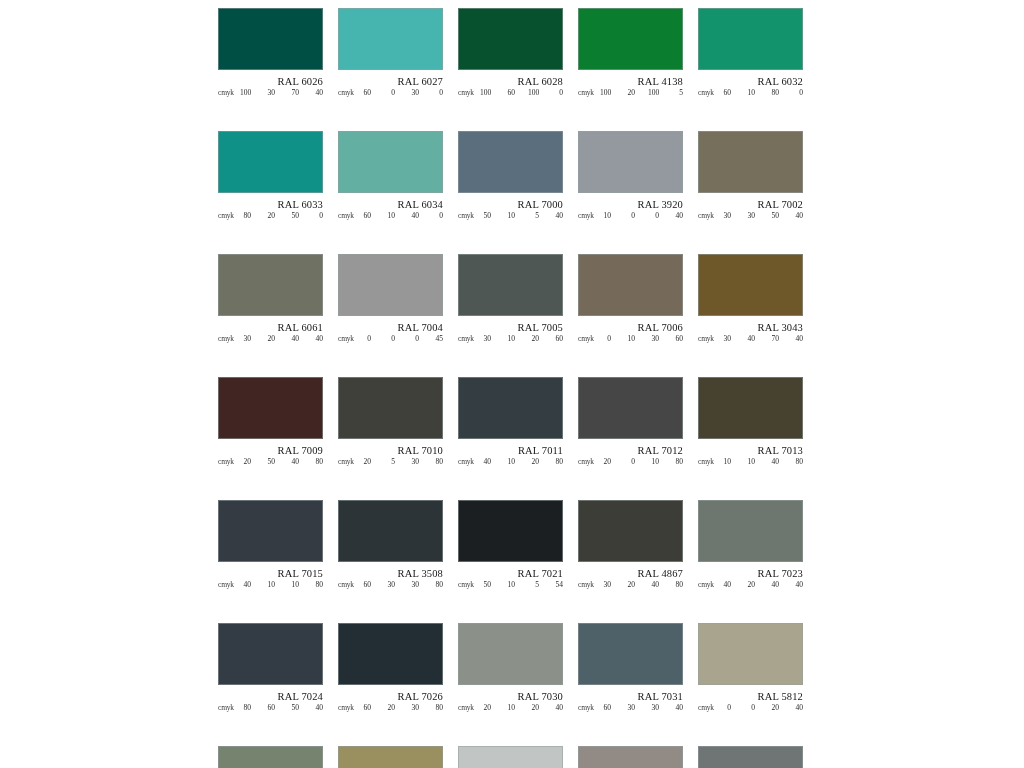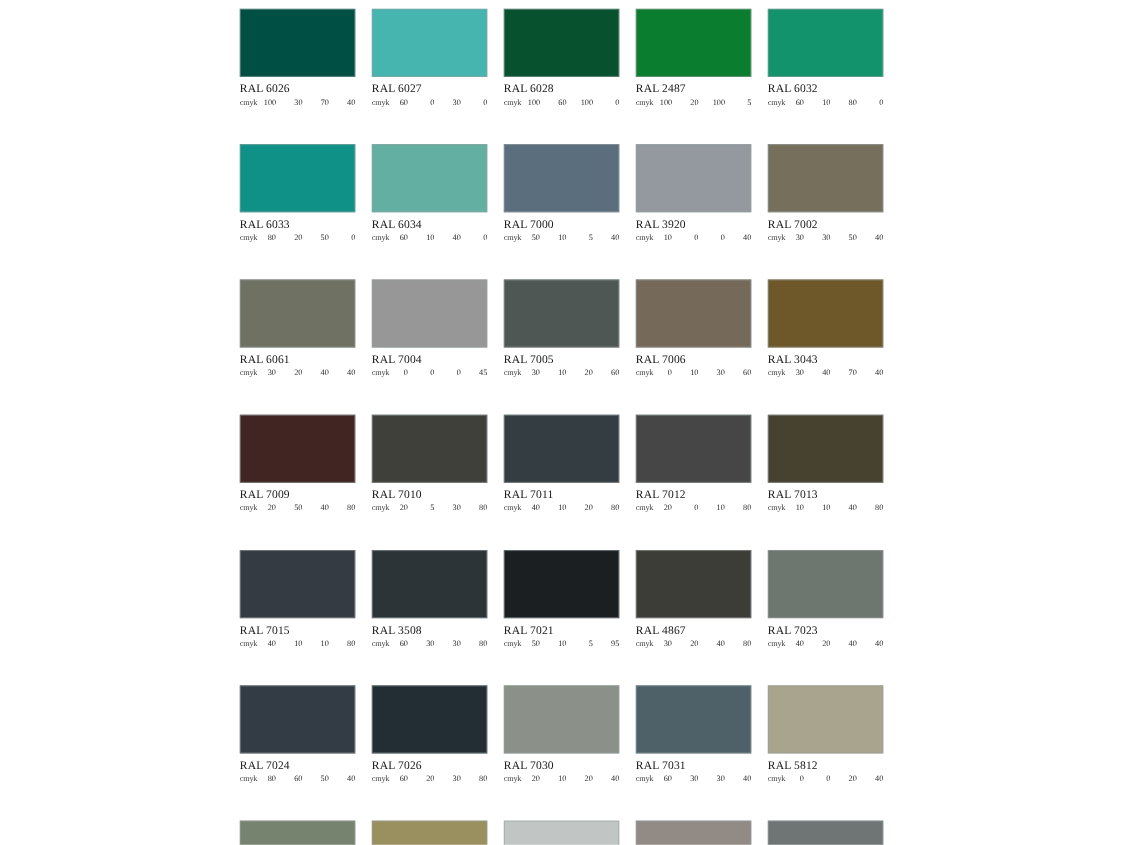--- a/index.html
+++ b/index.html
@@ -45,20 +45,21 @@
   }
 
   .swatch-name {
     font-family: "Liberation Serif", serif;
     font-size: 10.5px;
     line-height: 12px;
     color: #171717;
     margin-top: 6px;
     letter-spacing: 0.15px;
     white-space: nowrap;
+    text-align: right;
   }
 
   .swatch-values {
     display: flex;
     align-items: flex-end;
     margin-top: 0;
     width: 105px;
     font-family: "Liberation Serif", serif;
     font-size: 7.5px;
     line-height: 10px;
@@ -124,21 +125,21 @@
           <span class="cmyk-nums">
             <span>100</span>
             <span>60</span>
             <span>100</span>
             <span>0</span>
           </span>
         </div>
       </div>
       <div class="swatch-cell">
         <div class="swatch-chip" style="background-color: rgb(10, 125, 46);"></div>
-        <div class="swatch-name">RAL 2487</div>
+        <div class="swatch-name">RAL 4138</div>
         <div class="swatch-values">
           <span class="cmyk-label">cmyk</span>
           <span class="cmyk-nums">
             <span>100</span>
             <span>20</span>
             <span>100</span>
             <span>5</span>
           </span>
         </div>
       </div>
@@ -378,21 +379,21 @@
       </div>
       <div class="swatch-cell">
         <div class="swatch-chip" style="background-color: rgb(27, 31, 34);"></div>
         <div class="swatch-name">RAL 7021</div>
         <div class="swatch-values">
           <span class="cmyk-label">cmyk</span>
           <span class="cmyk-nums">
             <span>50</span>
             <span>10</span>
             <span>5</span>
-            <span>95</span>
+            <span>54</span>
           </span>
         </div>
       </div>
       <div class="swatch-cell">
         <div class="swatch-chip" style="background-color: rgb(60, 61, 54);"></div>
         <div class="swatch-name">RAL 4867</div>
         <div class="swatch-values">
           <span class="cmyk-label">cmyk</span>
           <span class="cmyk-nums">
             <span>30</span>

